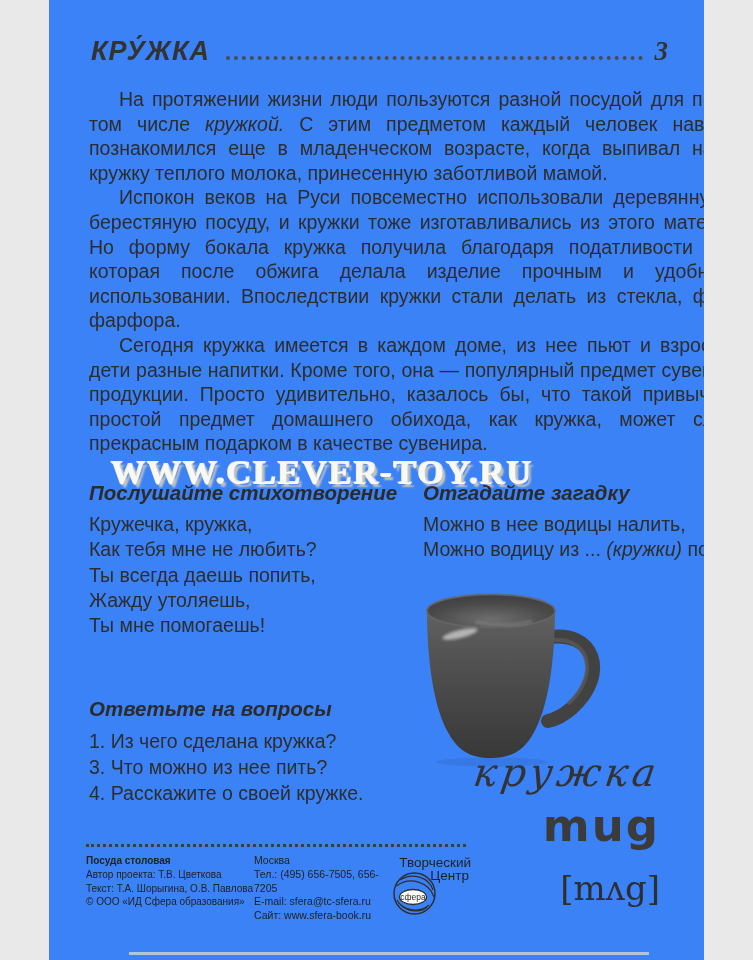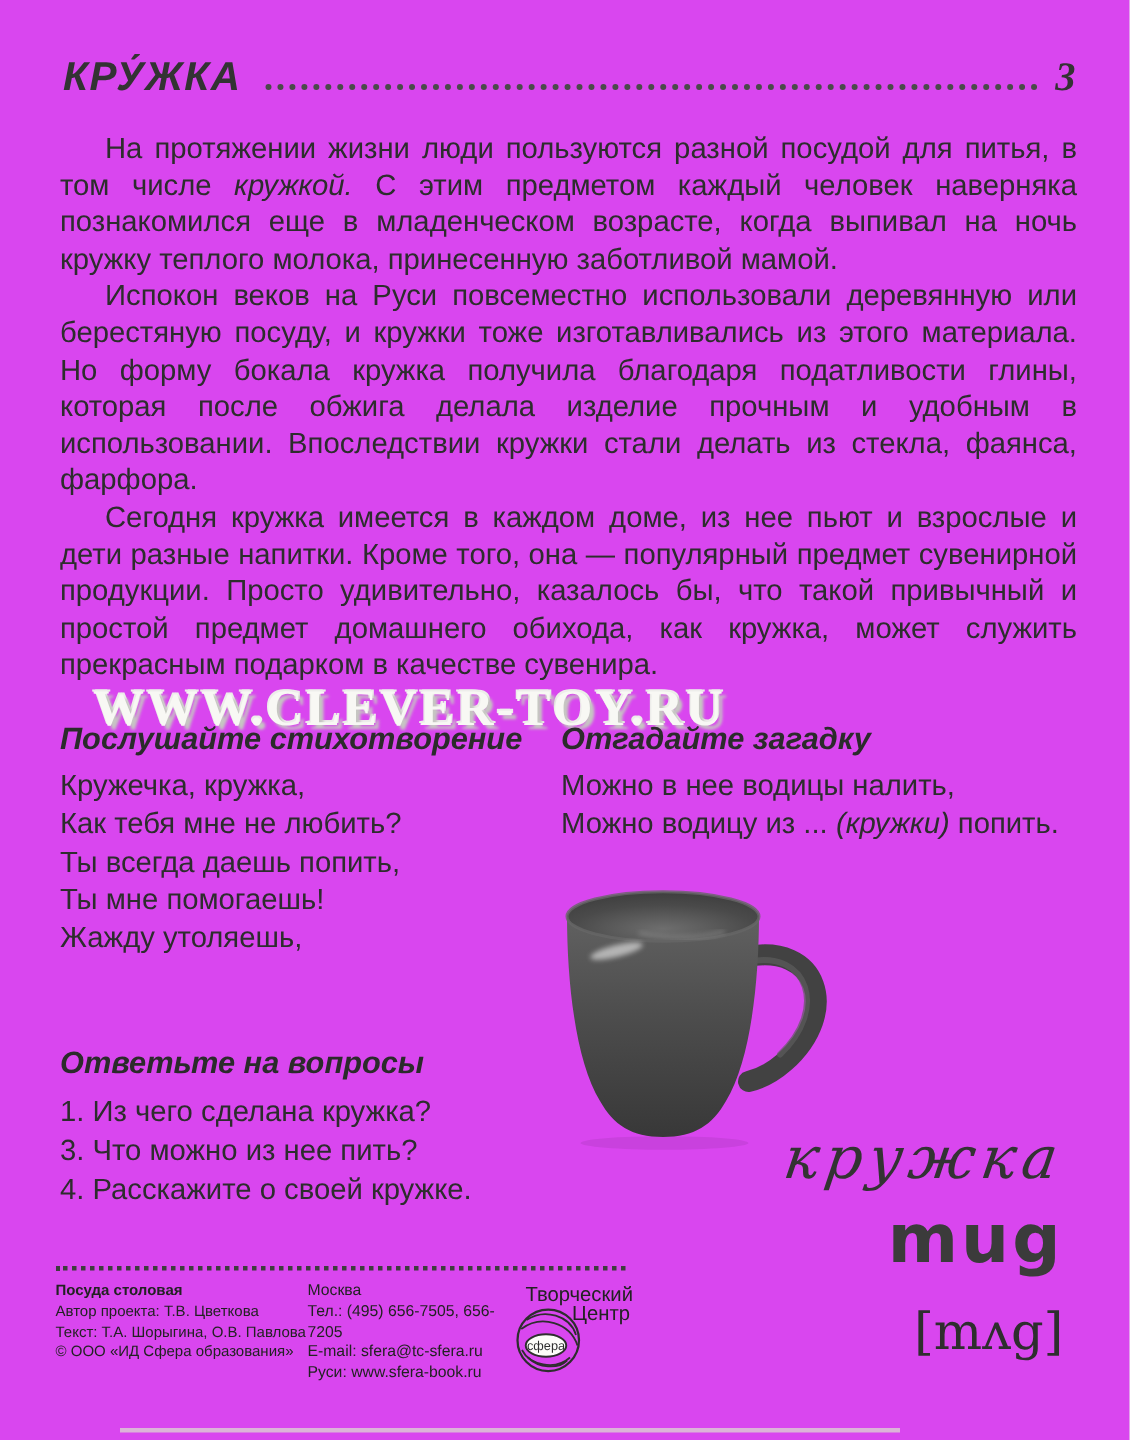--- a/index.html
+++ b/index.html
@@ -1,19 +1,19 @@
 <!DOCTYPE html>
 <html><head>
 <meta charset="utf-8">
 <style>
   * { margin:0; padding:0; box-sizing:border-box; }
   html,body { background:#e9e9e9; }
   .page {
-    position:relative; width:753px; height:960px; margin:0 auto;
-    background:#d946ef; color:#2d2d2d; overflow:hidden;
+    position:relative; width:655px; height:960px; margin:0 auto;
+    background:#3b82f6; color:#2d2d2d; overflow:hidden;
     font-family:"Liberation Sans", sans-serif;
   }
   
   .header { position:absolute; left:42px; right:36px; top:36px; display:flex; align-items:flex-end; }
   .title { font-style:italic; font-weight:700; font-size:27px; letter-spacing:1px; color:#333; white-space:nowrap; }
   .dots  { flex:1; border-bottom:4px dotted #4a4a4a; height:0; margin:0 12px 7px 16px; }
   .pagenum { font-family:"Liberation Serif", serif; font-style:italic; font-weight:700; font-size:27px; color:#333; }
   
   .intro { position:absolute; left:40px; top:87px; width:678px; font-size:19.5px; line-height:24.6px; text-align:justify; z-index:2; }
   .intro p { text-indent:30px; }
@@ -71,22 +71,22 @@
     <p>Сегодня кружка имеется в каждом доме, из нее пьют и взрослые и дети разные напитки. Кроме того, она — популярный предмет сувенирной продукции. Просто удивительно, казалось бы, что такой привычный и простой предмет домашнего обихода, как кружка, может служить прекрасным подарком в качестве сувенира.</p>
   </div>
 
   <div class="watermark">WWW.CLEVER-TOY.RU</div>
 
   <div class="poem">
     <div class="colhead">Послушайте стихотворение</div>
     <div class="line">Кружечка, кружка,</div>
     <div class="line">Как тебя мне не любить?</div>
     <div class="line">Ты всегда даешь попить,</div>
+    <div class="line">Жажду утоляешь,</div>
     <div class="line">Ты мне помогаешь!</div>
-    <div class="line">Жажду утоляешь,</div>
   </div>
 
   <div class="riddle">
     <div class="colhead">Отгадайте загадку</div>
     <div class="line">Можно в нее водицы налить,</div>
     <div class="line"><span>Можно водицу из ... </span><i>(кружки)</i><span> попить.</span></div>
   </div>
 
   <div class="mug-wrap">
     <svg width="188" height="180" viewBox="0 0 188 180" xmlns="http://www.w3.org/2000/svg">
@@ -140,21 +140,21 @@
       <div class="f-col1">
         <div class="b">Посуда столовая</div>
         <div>Автор проекта: Т.В. Цветкова</div>
         <div>Текст: Т.А. Шорыгина, О.В. Павлова</div>
         <div>© ООО «ИД Сфера образования»</div>
       </div>
       <div class="f-col2">
         <div>Москва</div>
         <div>Тел.: (495) 656-7505, 656-7205</div>
         <div>E-mail: sfera@tc-sfera.ru</div>
-        <div>Руси: www.sfera-book.ru</div>
+        <div>Сайт: www.sfera-book.ru</div>
       </div>
       <div class="f-logo">
         <div class="l1">Творческий</div>
         <div class="l2">Центр</div>
         <svg width="45" height="45" viewBox="0 0 45 45" xmlns="http://www.w3.org/2000/svg">
           <circle cx="22.5" cy="22.5" r="20.5" fill="none" stroke="#2e2e2e" stroke-width="1.5"></circle>
           <path d="M8 9 C20 1 37 6 41 19" fill="none" stroke="#2e2e2e" stroke-width="1.2"></path>
           <path d="M4.5 15 C18 5 37 11 42 26" fill="none" stroke="#2e2e2e" stroke-width="1.2"></path>
           <path d="M5 29 C10 39 27 43 37 34" fill="none" stroke="#2e2e2e" stroke-width="1.2"></path>
           <path d="M9 34 C16 41 29 42 35 36" fill="none" stroke="#2e2e2e" stroke-width="1.2"></path>

